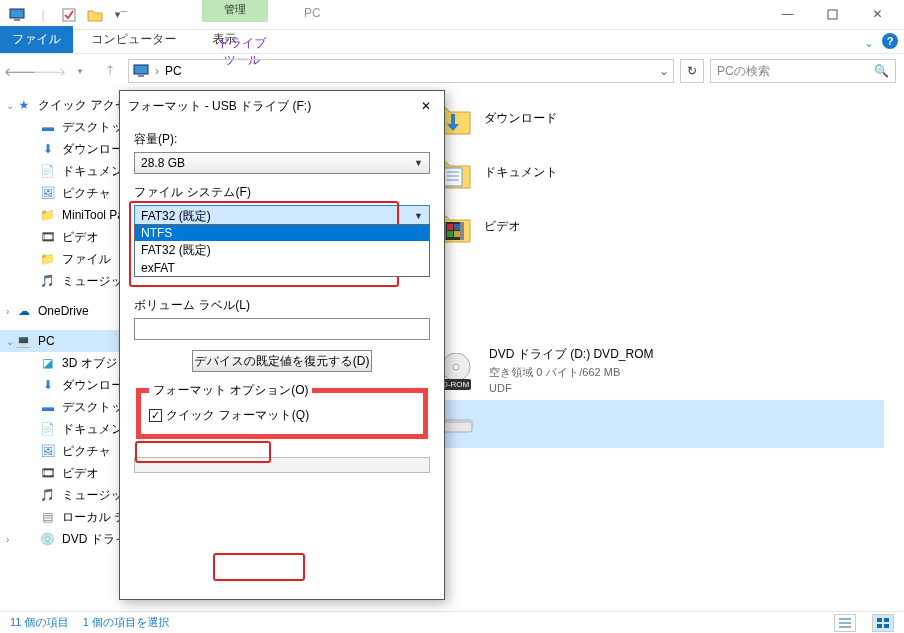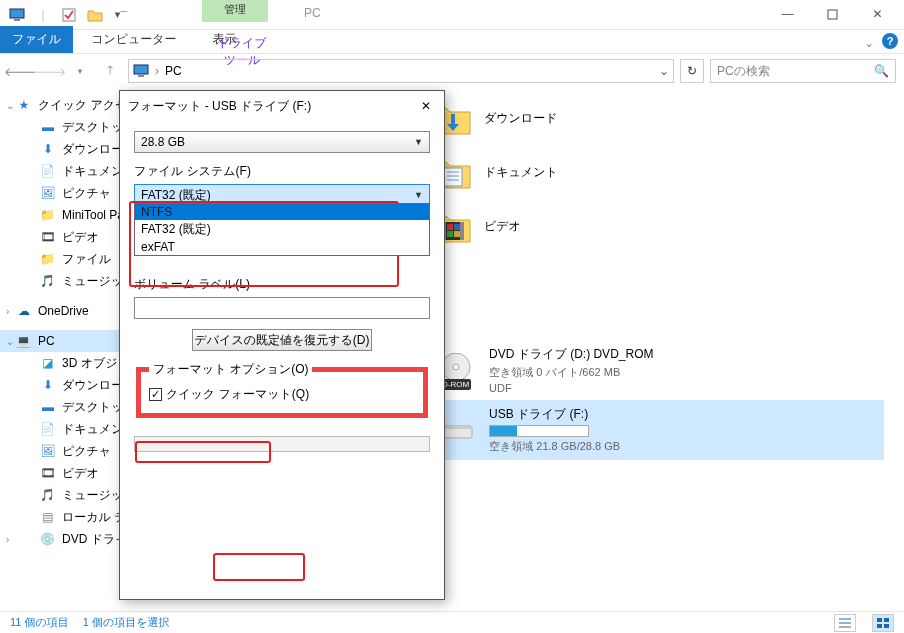--- a/index.html
+++ b/index.html
@@ -76,21 +76,21 @@
   .checkbox{ display:flex; align-items:center; gap:4px;}
   .checkbox .box{ width:13px;height:13px;border:1px solid #333; display:flex;align-items:center;justify-content:center; font-size:11px;}
   .progress{ width:100%; height:16px; border:1px solid #bbb; background:#f3f3f3; margin-top:18px;}
   
   
   .redbox{ position:absolute; border:2.5px solid #e02020; border-radius:3px; pointer-events:none;}
   
   
   .ddlist{ position:absolute; border:1px solid #666; background:#fff; z-index:5;}
   .ddlist .opt{ padding:1px 6px; font-size:12px;}
-  .ddlist .opt.sel{ background:#0078d7; color:#0f172a;}
+  .ddlist .opt.sel{ background:#0078d7; color:#ffffff;}
   
   
   .svgico{display:block;}
 </style>
 </head>
 <body>
 
 <div class="titlebar">
   <div class="qat">
     <div class="iconbox">
@@ -301,27 +301,20 @@
           <span class="drivesub">UDF</span>
         </div>
       </div>
       <div class="driverow selected">
         <div class="driveicon">
             <svg width="44" height="28">
               <rect x="4" y="10" width="36" height="12" rx="2" fill="#e8e8e8" stroke="#aaa"></rect>
               <rect x="4" y="10" width="36" height="3" fill="#ccc"></rect>
             </svg>
           </div>
-        <div class="driveinfo">
-          <span>USB ドライブ (F:)</span>
-          <div class="drivebar">
-              <div class="fill" style="width:28%;"></div>
-            </div>
-          <span class="drivesub">空き領域 21.8 GB/28.8 GB</span>
-        </div>
       </div>
     </div>
   </div>
 </div>
 
 <div class="status">
   <span>11 個の項目</span>
   <span>1 個の項目を選択</span>
   <span class="spacer"></span>
   <div class="viewbtn">
@@ -341,20 +334,21 @@
     </div>
 </div>
 
 <div class="dialog">
   <div class="dlgtitle">
     <span>フォーマット - USB ドライブ (F:)</span>
     <div class="dlgclose">✕</div>
   </div>
   <div class="dlgbody">
     <div class="fld">
+      <label>容量(P):</label>
       <div class="combo">
           <span>28.8 GB</span>
           <span class="dd">▼</span>
         </div>
     </div>
     <div class="fld" style="margin-bottom:70px; position:relative;">
       <label>ファイル システム(F)</label>
       <div class="combo" style="background:#cde8ff;border-color:#2a84d2;">
           <span>FAT32 (既定)</span>
           <span class="dd">▼</span>

